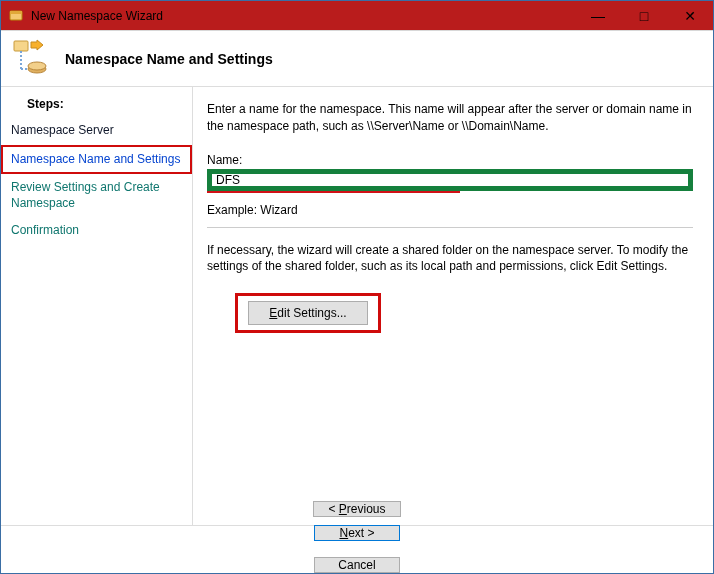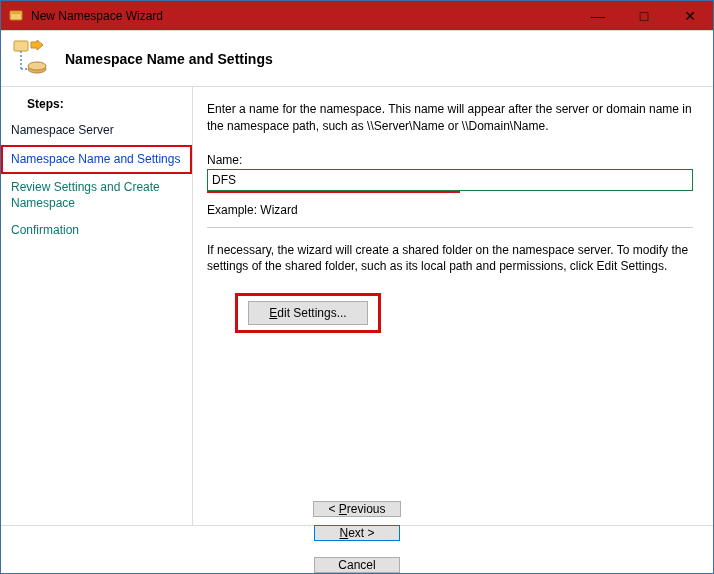--- a/index.html
+++ b/index.html
@@ -81,21 +81,21 @@
   .content {
     flex: 1;
     padding: 14px 20px 10px 14px;
     position: relative;
   }
   .intro { line-height: 1.4; margin-bottom: 18px; }
   .field-label { margin-bottom: 2px; }
   .name-input {
     width: 100%;
     height: 22px;
-    border: 1px solid #15803d;
+    border: 5px solid #15803d;
     padding: 1px 4px;
     font: inherit;
     outline: none;
   }
   .underline-red {
     height: 3px;
     background: #d11016;
     width: 52%;
     margin-top: -1px;
   }

